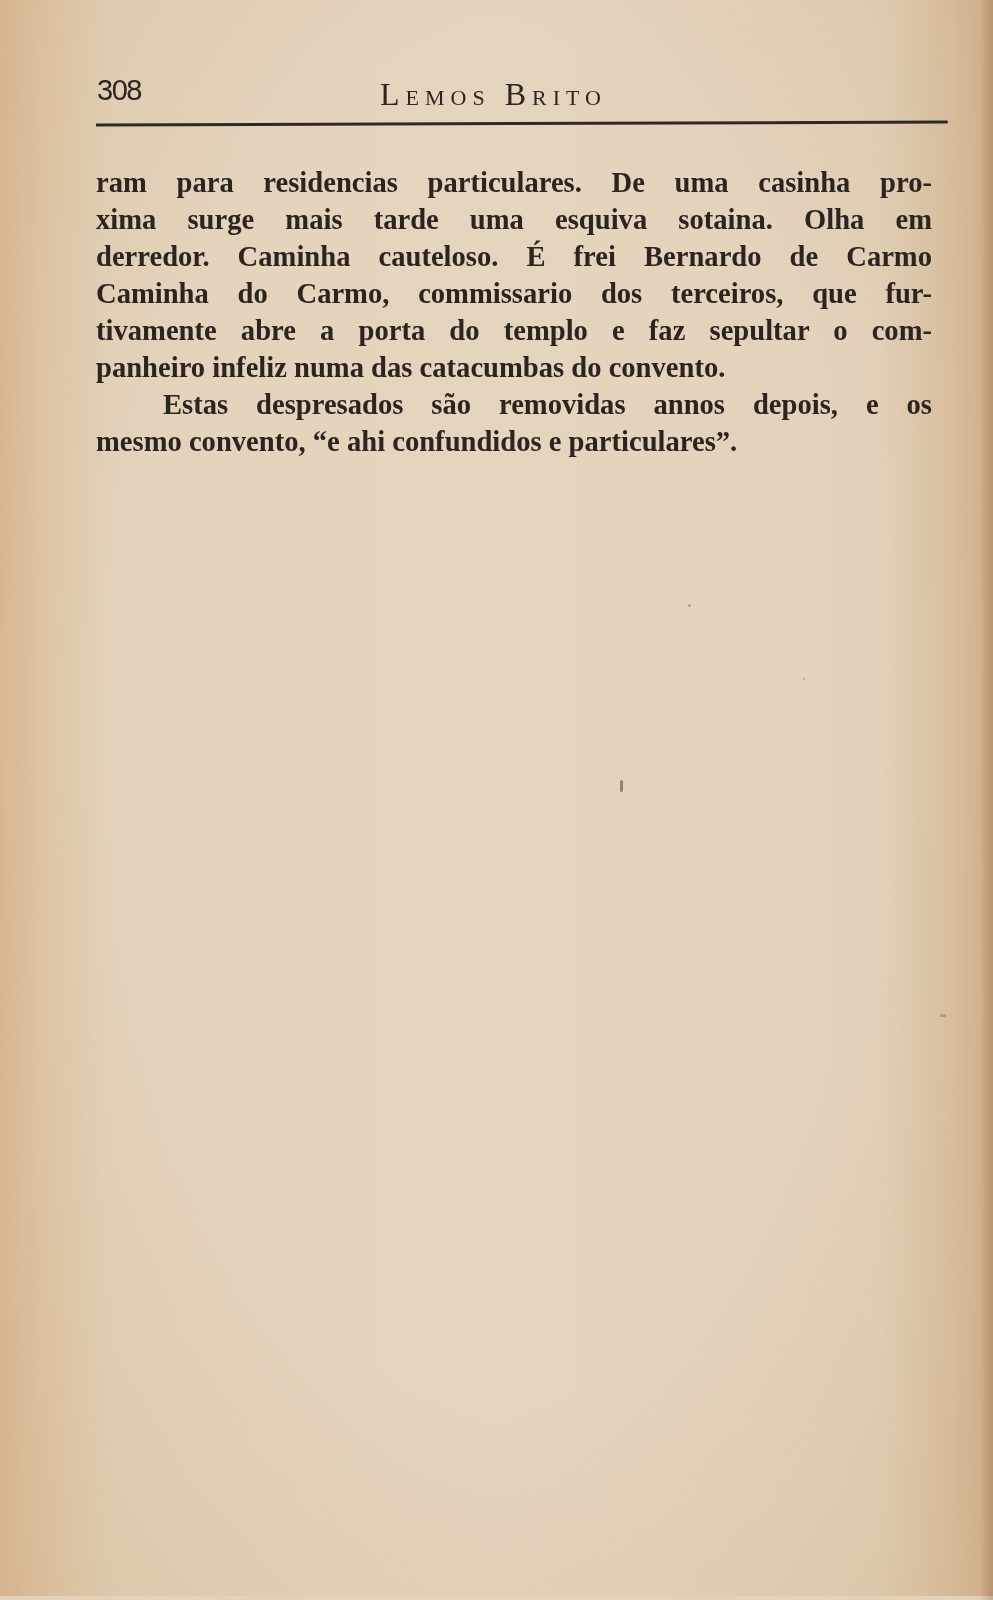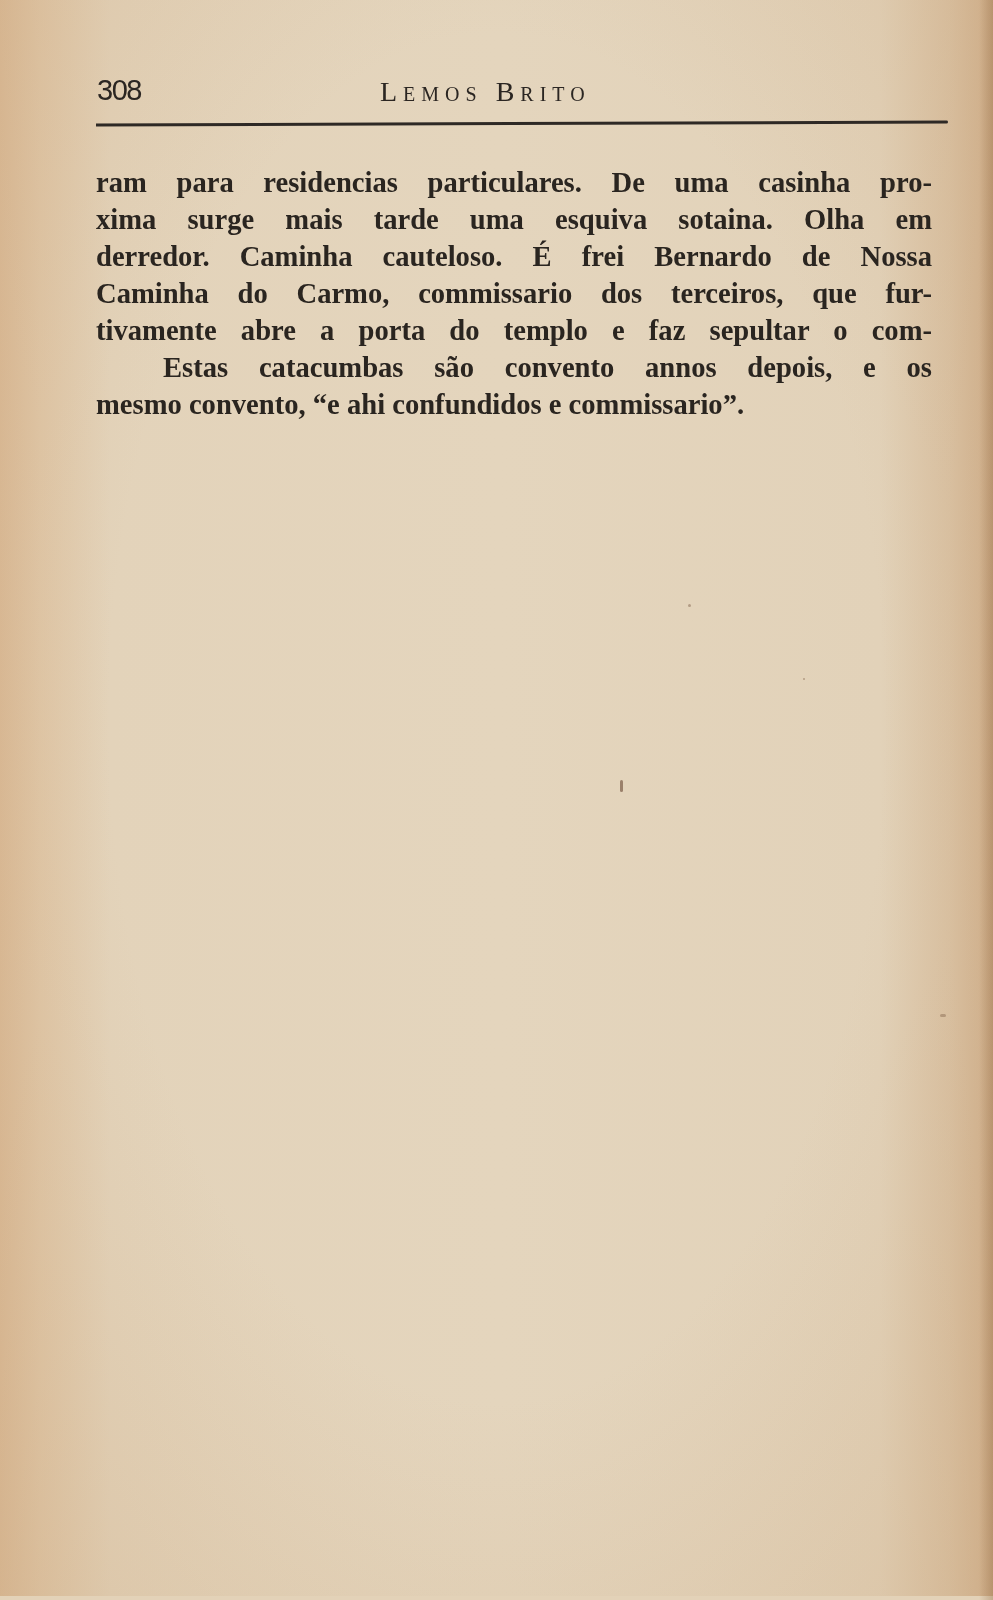--- a/index.html
+++ b/index.html
@@ -45,21 +45,21 @@
       font-family: "Liberation Sans", "DejaVu Sans", sans-serif;
       font-size: 29px;
       letter-spacing: -1.5px;
       color: #2b2622;
     }
     .running-head {
       position: absolute;
       left: 283px;
       top: 4px;
       font-family: "Liberation Serif", "DejaVu Serif", serif;
-      font-size: 28px;
+      font-size: 32px;
       font-variant: small-caps;
       letter-spacing: 6px;
       color: #2b2622;
       white-space: nowrap;
     }
     .header-rule {
       position: absolute;
       left: 96px;
       top: 122px;
       width: 852px;
@@ -106,27 +106,28 @@
   <div class="header">
     <span class="page-number">308</span>
     <span class="running-head">Lemos Brito</span>
   </div>
   <div class="header-rule"></div>
 
   <div class="body-text">
     <div>
       <span class="line">ram para residencias particulares.  De uma casinha pro-</span>
       <span class="line">xima surge mais tarde uma esquiva sotaina.  Olha em</span>
-      <span class="line">derredor.  Caminha cauteloso.  É frei Bernardo de Nossa</span>
+      <span class="line">derredor.  Caminha cauteloso.  É frei Bernardo de Carmo</span>
       <span class="line">Caminha do Carmo, commissario dos terceiros, que fur-</span>
       <span class="line">tivamente abre a porta do templo e faz sepultar o com-</span>
+      <span class="line last">panheiro infeliz numa das catacumbas do convento.</span>
     </div>
     <div>
-      <span class="line indent">Estas catacumbas são convento annos depois, e os</span>
-      <span class="line last">mesmo convento, “e ahi confundidos e commissario”.</span>
+      <span class="line indent">Estas despresados são removidas annos depois, e os</span>
+      <span class="line last">mesmo convento, “e ahi confundidos e particulares”.</span>
     </div>
   </div>
 
   <div class="fleck" style="left:620px;top:780px;width:3px;height:12px;"></div>
   <div class="fleck" style="left:940px;top:1014px;width:6px;height:3px;opacity:0.35;"></div>
   <div class="fleck" style="left:688px;top:604px;width:3px;height:3px;opacity:0.4;"></div>
   <div class="fleck" style="left:803px;top:678px;width:2px;height:2px;opacity:0.4;"></div>
 </div>
 
 </body></html>

